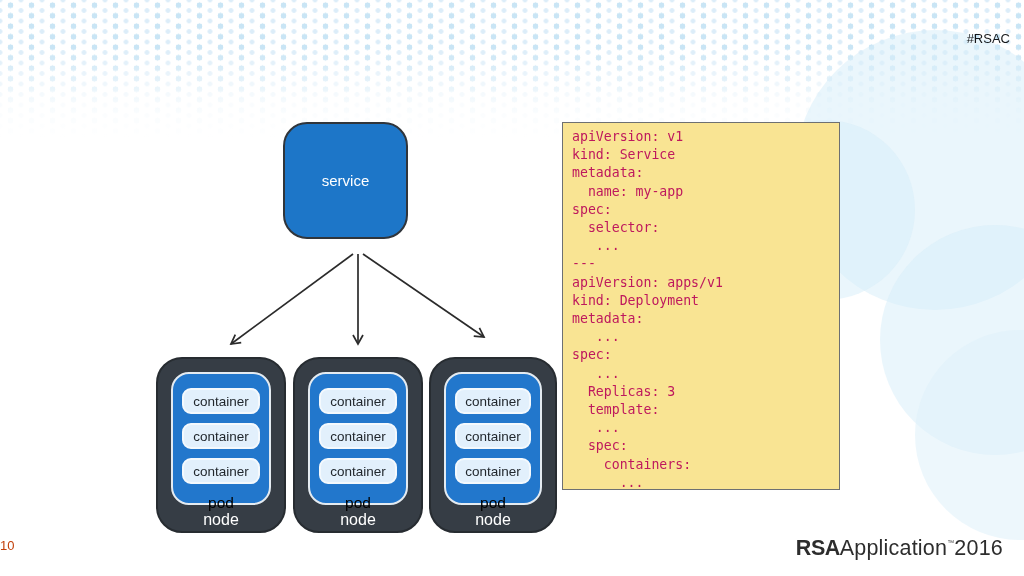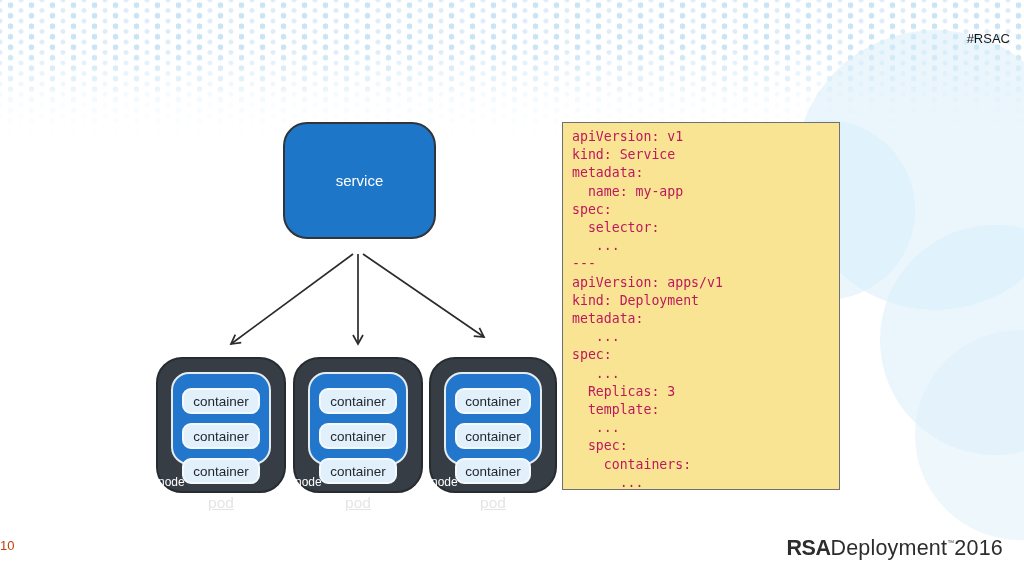--- a/index.html
+++ b/index.html
@@ -44,38 +44,38 @@
   }
   .title {
     position: absolute; left: 55px; top: 38px;
     font-size: 32px; font-weight: 700; color: #2a2aa5;
     letter-spacing: 0px; z-index: 2;
   }
 
   
   .service-box {
     position: absolute; left: 283px; top: 122px;
-    width: 153px; height: 117px;
+    width: 125px; height: 117px;
     background: #1d76c8;
     border: 2px solid #30353b;
     border-radius: 24px;
     display: flex; align-items: center; justify-content: center;
     z-index: 2;
   }
   .service-box span { color: #ffffff; font-size: 15px; }
 
   
   .arrows {
     position: absolute; left: 0; top: 0; width: 1024px; height: 576px;
     z-index: 1; pointer-events: none;
   }
 
   
   .node {
-    position: absolute; top: 357px; height: 136px; width: 130px;
+    position: absolute; top: 357px; height: 176px; width: 130px;
     background: #363d45;
     border: 2px solid #272c31;
     border-radius: 26px;
     z-index: 2;
   }
   .node.n1 { left: 156px; }
   .node.n2 { left: 293px; }
   .node.n3 { left: 429px; width: 128px; }
 
   .pod {
@@ -89,25 +89,25 @@
   .container-chip {
     width: 100%; height: 26px; flex: 0 0 26px;
     background: #e2f0fc;
     border: 2px solid #f4f9fd;
     border-radius: 9px;
     display: flex; align-items: center; justify-content: center;
     font-size: 13.5px; color: #22282e;
   }
   .pod-label {
     margin-top: auto;
-    color: #e5e5e5; font-size: 15.5px; line-height: 19px; text-decoration: underline;
+    color: #000000; font-size: 15.5px; line-height: 19px;
   }
   .node-label {
     position: absolute; left: 0; right: 0; bottom: 2px;
-    color: #ffffff; font-size: 12px;
+    text-align: center; color: #ffffff; font-size: 16px;
   }
 
   
   .code {
     position: absolute; left: 562px; top: 122px;
     width: 278px; height: 368px;
     background: #f9e493;
     border: 1.5px solid #6e7072;
     padding: 5px 6px 0 9px;
     font-family: "DejaVu Sans Mono", monospace;
@@ -207,15 +207,15 @@
   Replicas: 3
   template:
    ...
   spec:
     containers:
       ...
 ....
 ....</pre>
 
   <div class="page-number">10</div>
-  <div class="footer-logo"><span class="rsa">RSA</span><span class="conf">Deployment</span><span class="tm">™</span><span class="year">2016</span></div>
+  <div class="footer-logo"><span class="rsa">RSA</span><span class="conf">Application</span><span class="tm">™</span><span class="year">2016</span></div>
 
 </div>
 
 </body></html>

